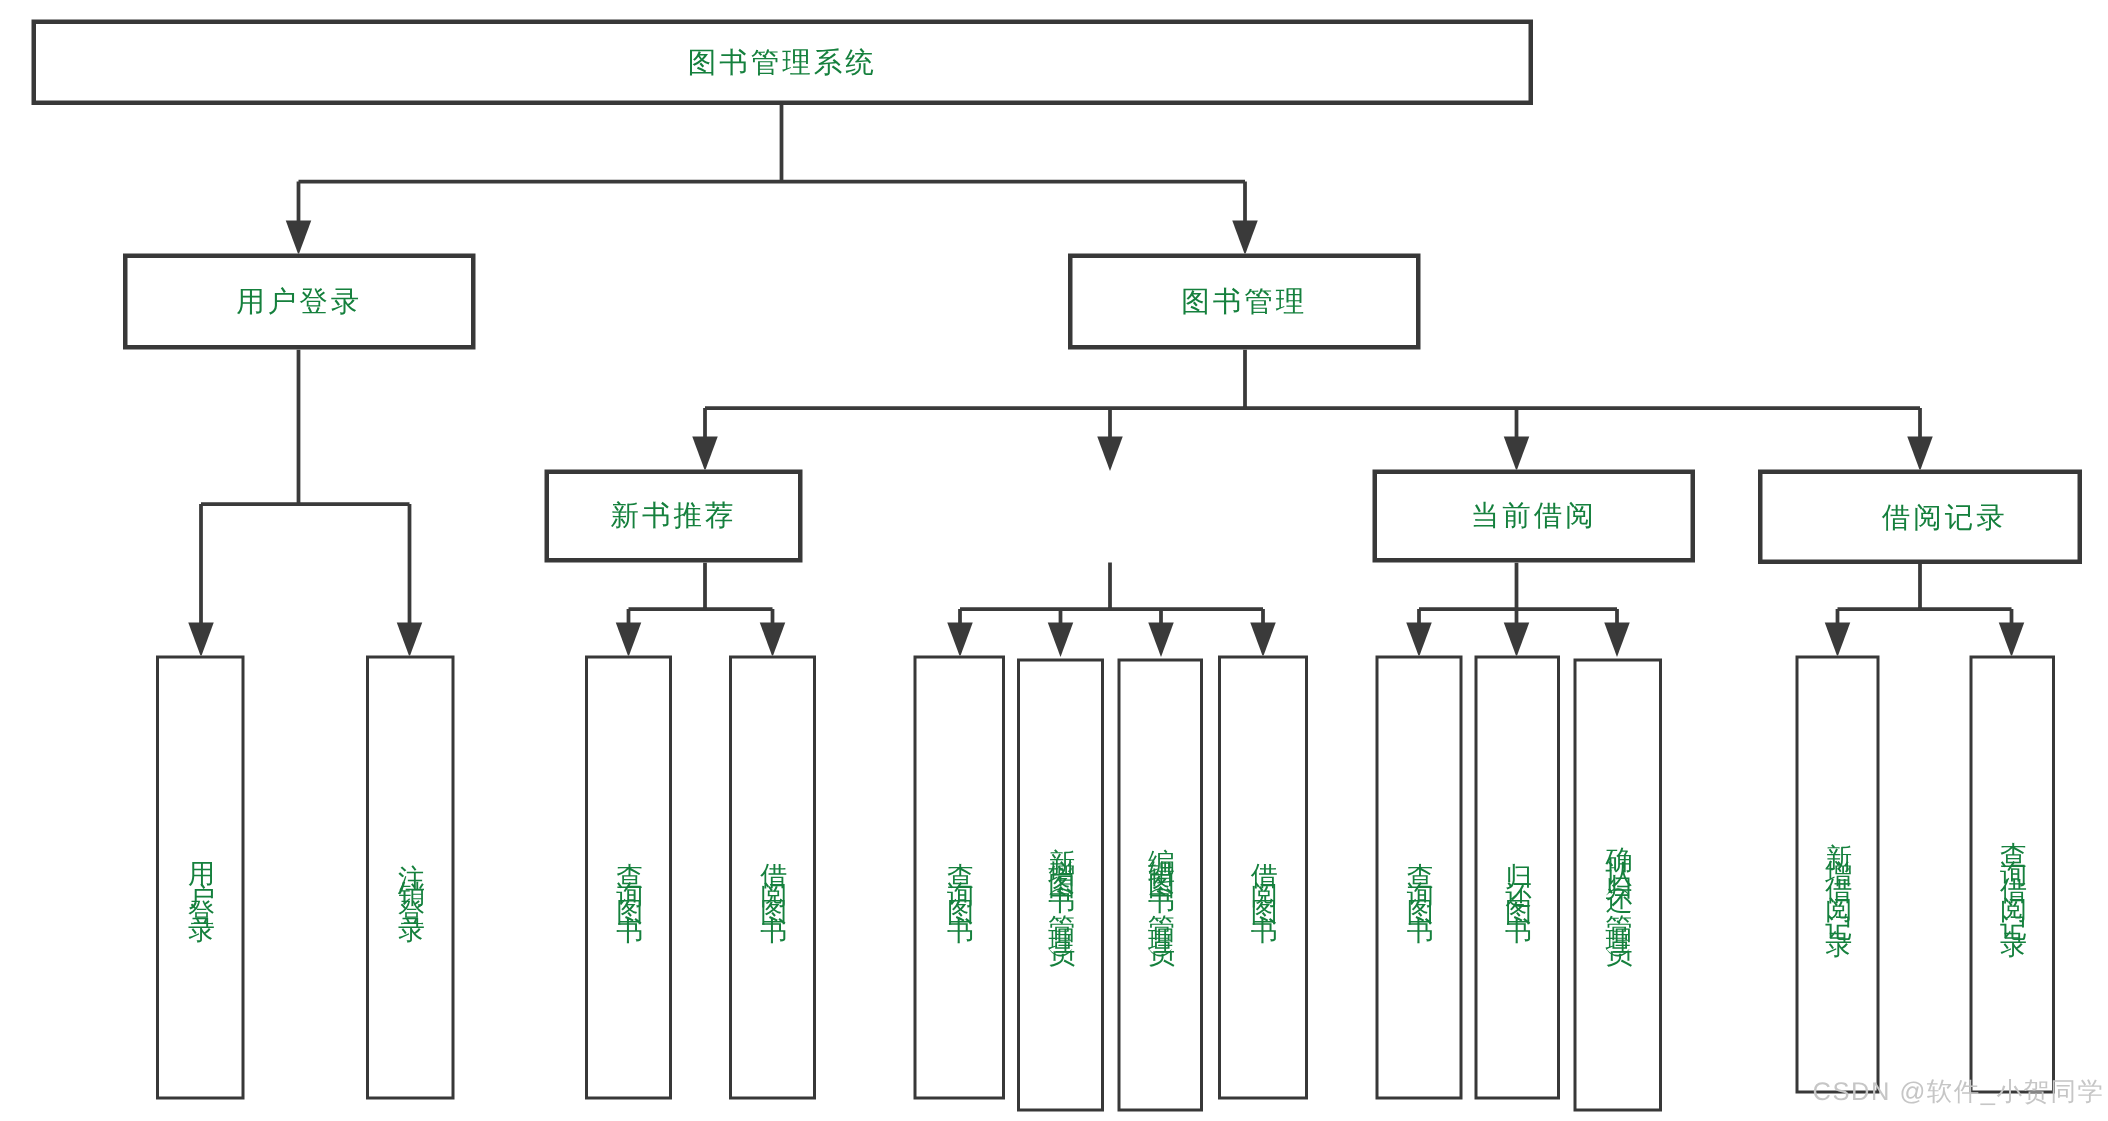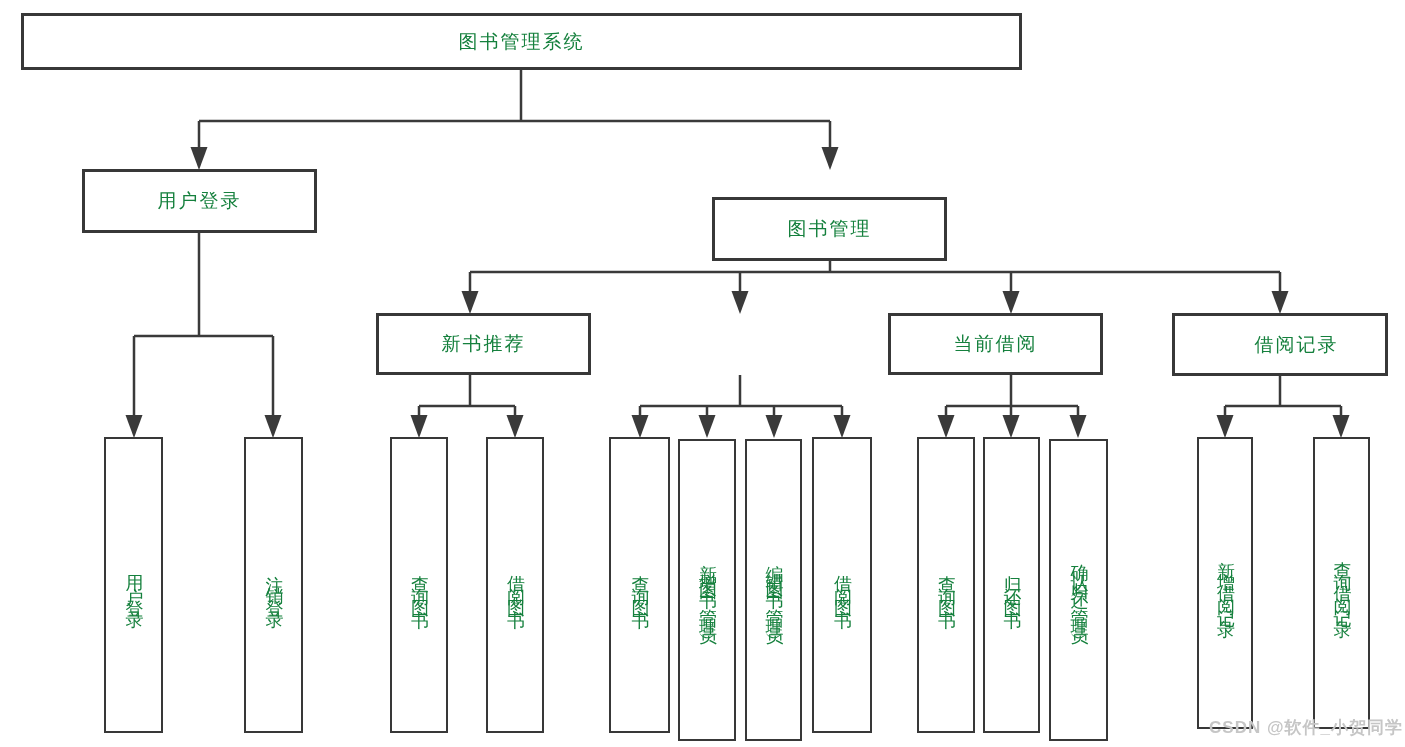--- a/index.html
+++ b/index.html
@@ -46,21 +46,20 @@
   }
   #watermark {
     position: absolute;
     right: 2px;
     top: 716px;
     font-size: 17px;
     letter-spacing: 1px;
     color: #c6c6c6;
     z-index: 10;
     white-space: nowrap;
-    font-weight: bold;
   }
 </style>
 </head>
 <body>
 
 <div id="canvas">
 
   <svg id="connectors" viewBox="0 0 1405 747" xmlns="http://www.w3.org/2000/svg">
     <path d="M521 70V121 M199 121H830 M199 121V152 M830 121V152
              M199 233V336 M134 336H273 M134 336V420 M273 336V420
@@ -92,28 +91,28 @@
     </g>
   </svg>
 
   <div class="node hnode" style="left:21px; top:13px; width:1001px; height:57px;">
     <span>图书管理系统</span>
   </div>
 
   <div class="node hnode" style="left:82px; top:169px; width:235px; height:64px;">
     <span>用户登录</span>
   </div>
-  <div class="node hnode" style="left:712px; top:169px; width:235px; height:64px;margin-top:28px;">
+  <div class="node hnode" style="left:712px; top:169px; width:235px; height:64px;">
     <span>图书管理</span>
   </div>
 
-  <div class="node hnode" style="left:376px; top:313px; width:215px; height:62px;">
+  <div class="node hnode" style="left:363px; top:313px; width:172px; height:62px;">
     <span>新书推荐</span>
   </div>
-  <div class="node hnode" style="left:888px; top:313px; width:215px; height:62px;">
+  <div class="node hnode" style="left:915px; top:313px; width:215px; height:62px;">
     <span>当前借阅</span>
   </div>
   <div class="node hnode" style="left:1172px; top:313px; width:216px; height:63px;padding-left:33px;">
     <span>借阅记录</span>
   </div>
 
   <div class="node vnode" style="left:104px; top:437px; width:59px; height:296px;">
     <span>用户登录</span>
   </div>
   <div class="node vnode" style="left:244px; top:437px; width:59px; height:296px;">

